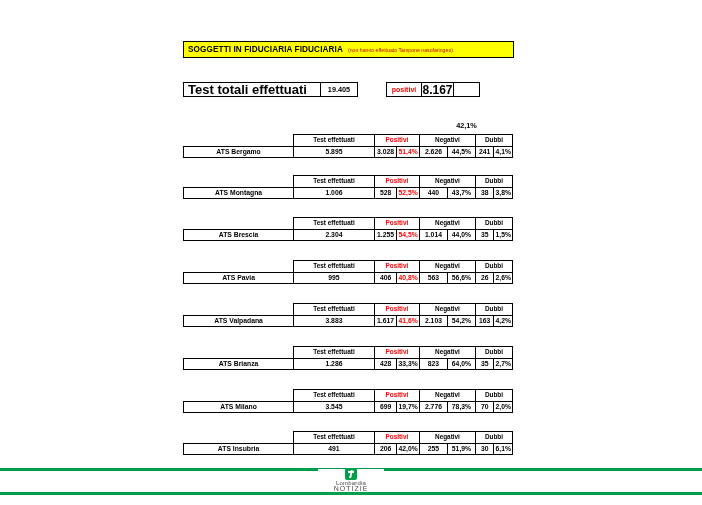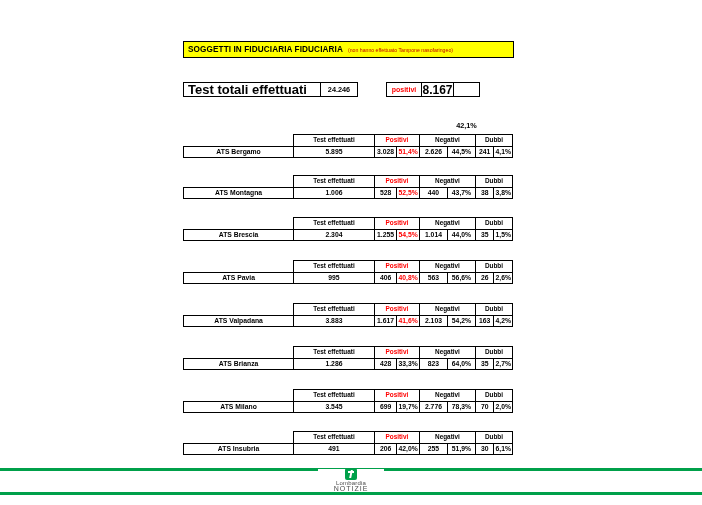--- a/index.html
+++ b/index.html
@@ -241,21 +241,21 @@
 
 <div class="slide">
 
   <div class="title-banner">
     <span class="title-main">SOGGETTI IN FIDUCIARIA FIDUCIARIA</span>
     <span class="title-sub">(non hanno effettuato Tampone nasofaringeo)</span>
   </div>
 
   <div class="totals-box">
     <div class="totals-label">Test totali effettuati</div>
-    <div class="totals-value">24.246</div>
+    <div class="totals-value">19.405</div>
   </div>
 
   <div class="pos-box">
     <div class="pos-label">positivi</div>
     <div class="pos-count">8.167</div>
     <div class="pos-perc">42,1%</div>
   </div>
 
   <table class="ats-table" style="top:134px">
     <tbody>

